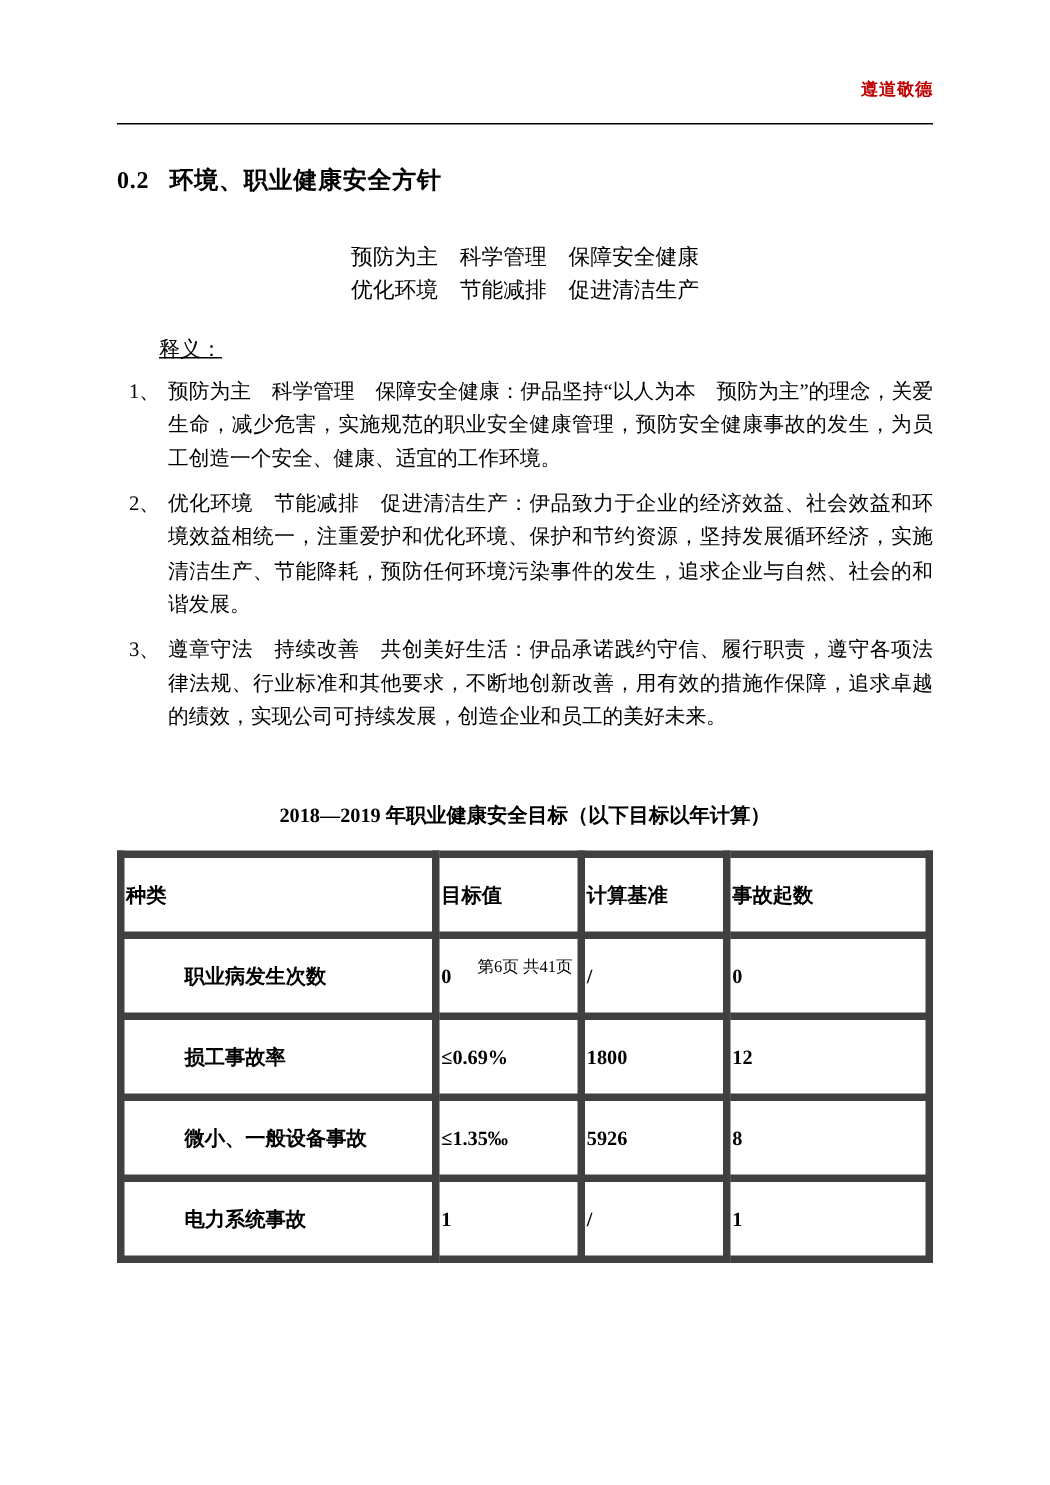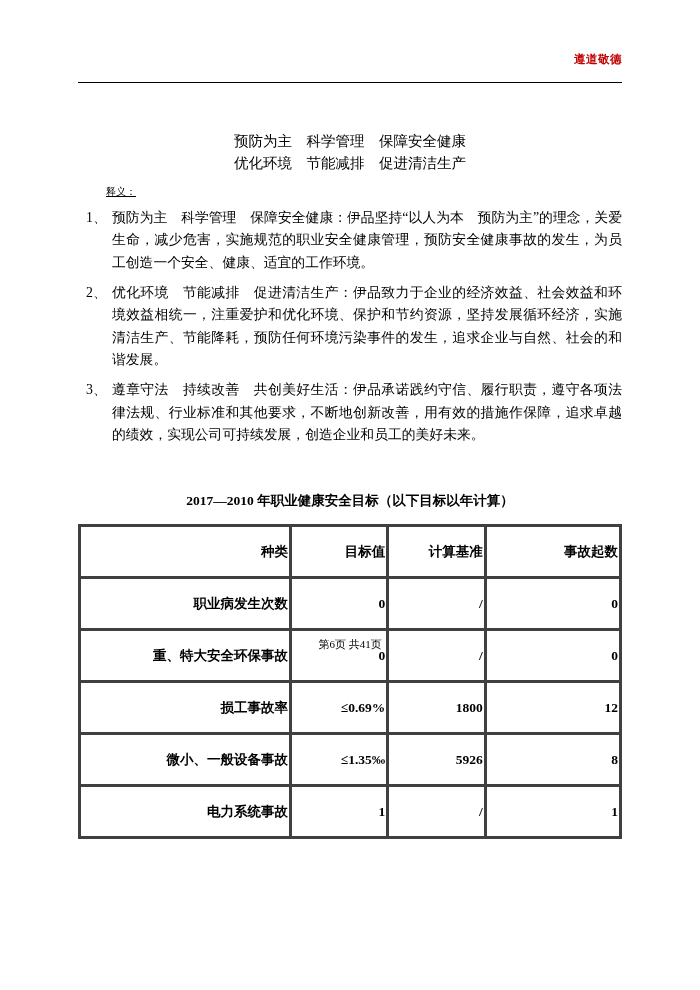--- a/index.html
+++ b/index.html
@@ -47,32 +47,32 @@
   }
   .section-title {
     font-size: 16px;
     font-weight: bold;
     margin-top: 10px;
     margin-bottom: 6px;
     letter-spacing: 0.5px;
   }
   .policy-block {
     margin-top: 30px;
-    margin-bottom: 10px;
     text-align: center;
     font-size: 14.5px;
     line-height: 1.55;
   }
   .policy-line {
     white-space: pre;
     display: block;
   }
   .explain-label {
+    margin-top: 18px;
     margin-left: 28px;
-    font-size: 10px;
+    font-size: 14px;
     text-decoration: underline;
   }
   .item-list {
     margin-top: 8px;
   }
   .item {
     display: flex;
     margin-top: 8px;
     font-size: 13.8px;
     line-height: 1.62;
@@ -96,22 +96,22 @@
     font-weight: bold;
   }
   table.goals {
     margin-top: 14px;
     width: 100%;
     border-collapse: collapse;
     table-layout: fixed;
   }
   table.goals th,
   table.goals td {
-    border: 3px solid #404040;
-    text-align: right;
+    border: 5px solid #404040;
+    text-align: left;
     vertical-align: middle;
     height: 47px;
     font-size: 13.5px;
   }
   table.goals th {
     font-weight: bold;
   }
   table.goals td.cat {
     font-weight: bold;
     font-size: 13.5px;
@@ -136,20 +136,23 @@
 </head>
 <body>
 
 <div class="page">
 
   <div class="header-right">遵道敬德</div>
   <div class="header-line"></div>
 
   <div class="content">
 
+    <div class="section-title">
+      <span>0.2</span>&nbsp;&nbsp;&nbsp;<span>环境、职业健康安全方针</span>
+    </div>
 
     <div class="policy-block">
       <span class="policy-line">预防为主　科学管理　保障安全健康</span>
       <span class="policy-line">优化环境　节能减排　促进清洁生产</span>
     </div>
 
     <div class="explain-label">释义：</div>
 
     <div class="item-list">
       <div class="item">
@@ -159,21 +162,21 @@
       <div class="item">
         <div class="item-num">2、</div>
         <div class="item-text">优化环境　节能减排　促进清洁生产：伊品致力于企业的经济效益、社会效益和环境效益相统一，注重爱护和优化环境、保护和节约资源，坚持发展循环经济，实施清洁生产、节能降耗，预防任何环境污染事件的发生，追求企业与自然、社会的和谐发展。</div>
       </div>
       <div class="item">
         <div class="item-num">3、</div>
         <div class="item-text">遵章守法　持续改善　共创美好生活：伊品承诺践约守信、履行职责，遵守各项法律法规、行业标准和其他要求，不断地创新改善，用有效的措施作保障，追求卓越的绩效，实现公司可持续发展，创造企业和员工的美好未来。</div>
       </div>
     </div>
 
-    <div class="table-caption">2017—2010 年职业健康安全目标（以下目标以年计算）</div>
+    <div class="table-caption">2018—2019 年职业健康安全目标（以下目标以年计算）</div>
 
     <table class="goals">
       <colgroup>
         <col class="c0">
         <col class="c1">
         <col class="c2">
         <col class="c3">
       </colgroup>
       <thead>
         <tr>
@@ -184,26 +187,20 @@
         </tr>
       </thead>
       <tbody>
         <tr>
           <td class="cat">职业病发生次数</td>
           <td class="num">0</td>
           <td class="num">/</td>
           <td class="num">0</td>
         </tr>
         <tr>
-          <td class="cat">重、特大安全环保事故</td>
-          <td class="num">0</td>
-          <td class="num">/</td>
-          <td class="num">0</td>
-        </tr>
-        <tr>
           <td class="cat">损工事故率</td>
           <td class="num">≤0.69%</td>
           <td class="num">1800</td>
           <td class="num">12</td>
         </tr>
         <tr>
           <td class="cat">微小、一般设备事故</td>
           <td class="num">≤1.35‰</td>
           <td class="num">5926</td>
           <td class="num">8</td>

